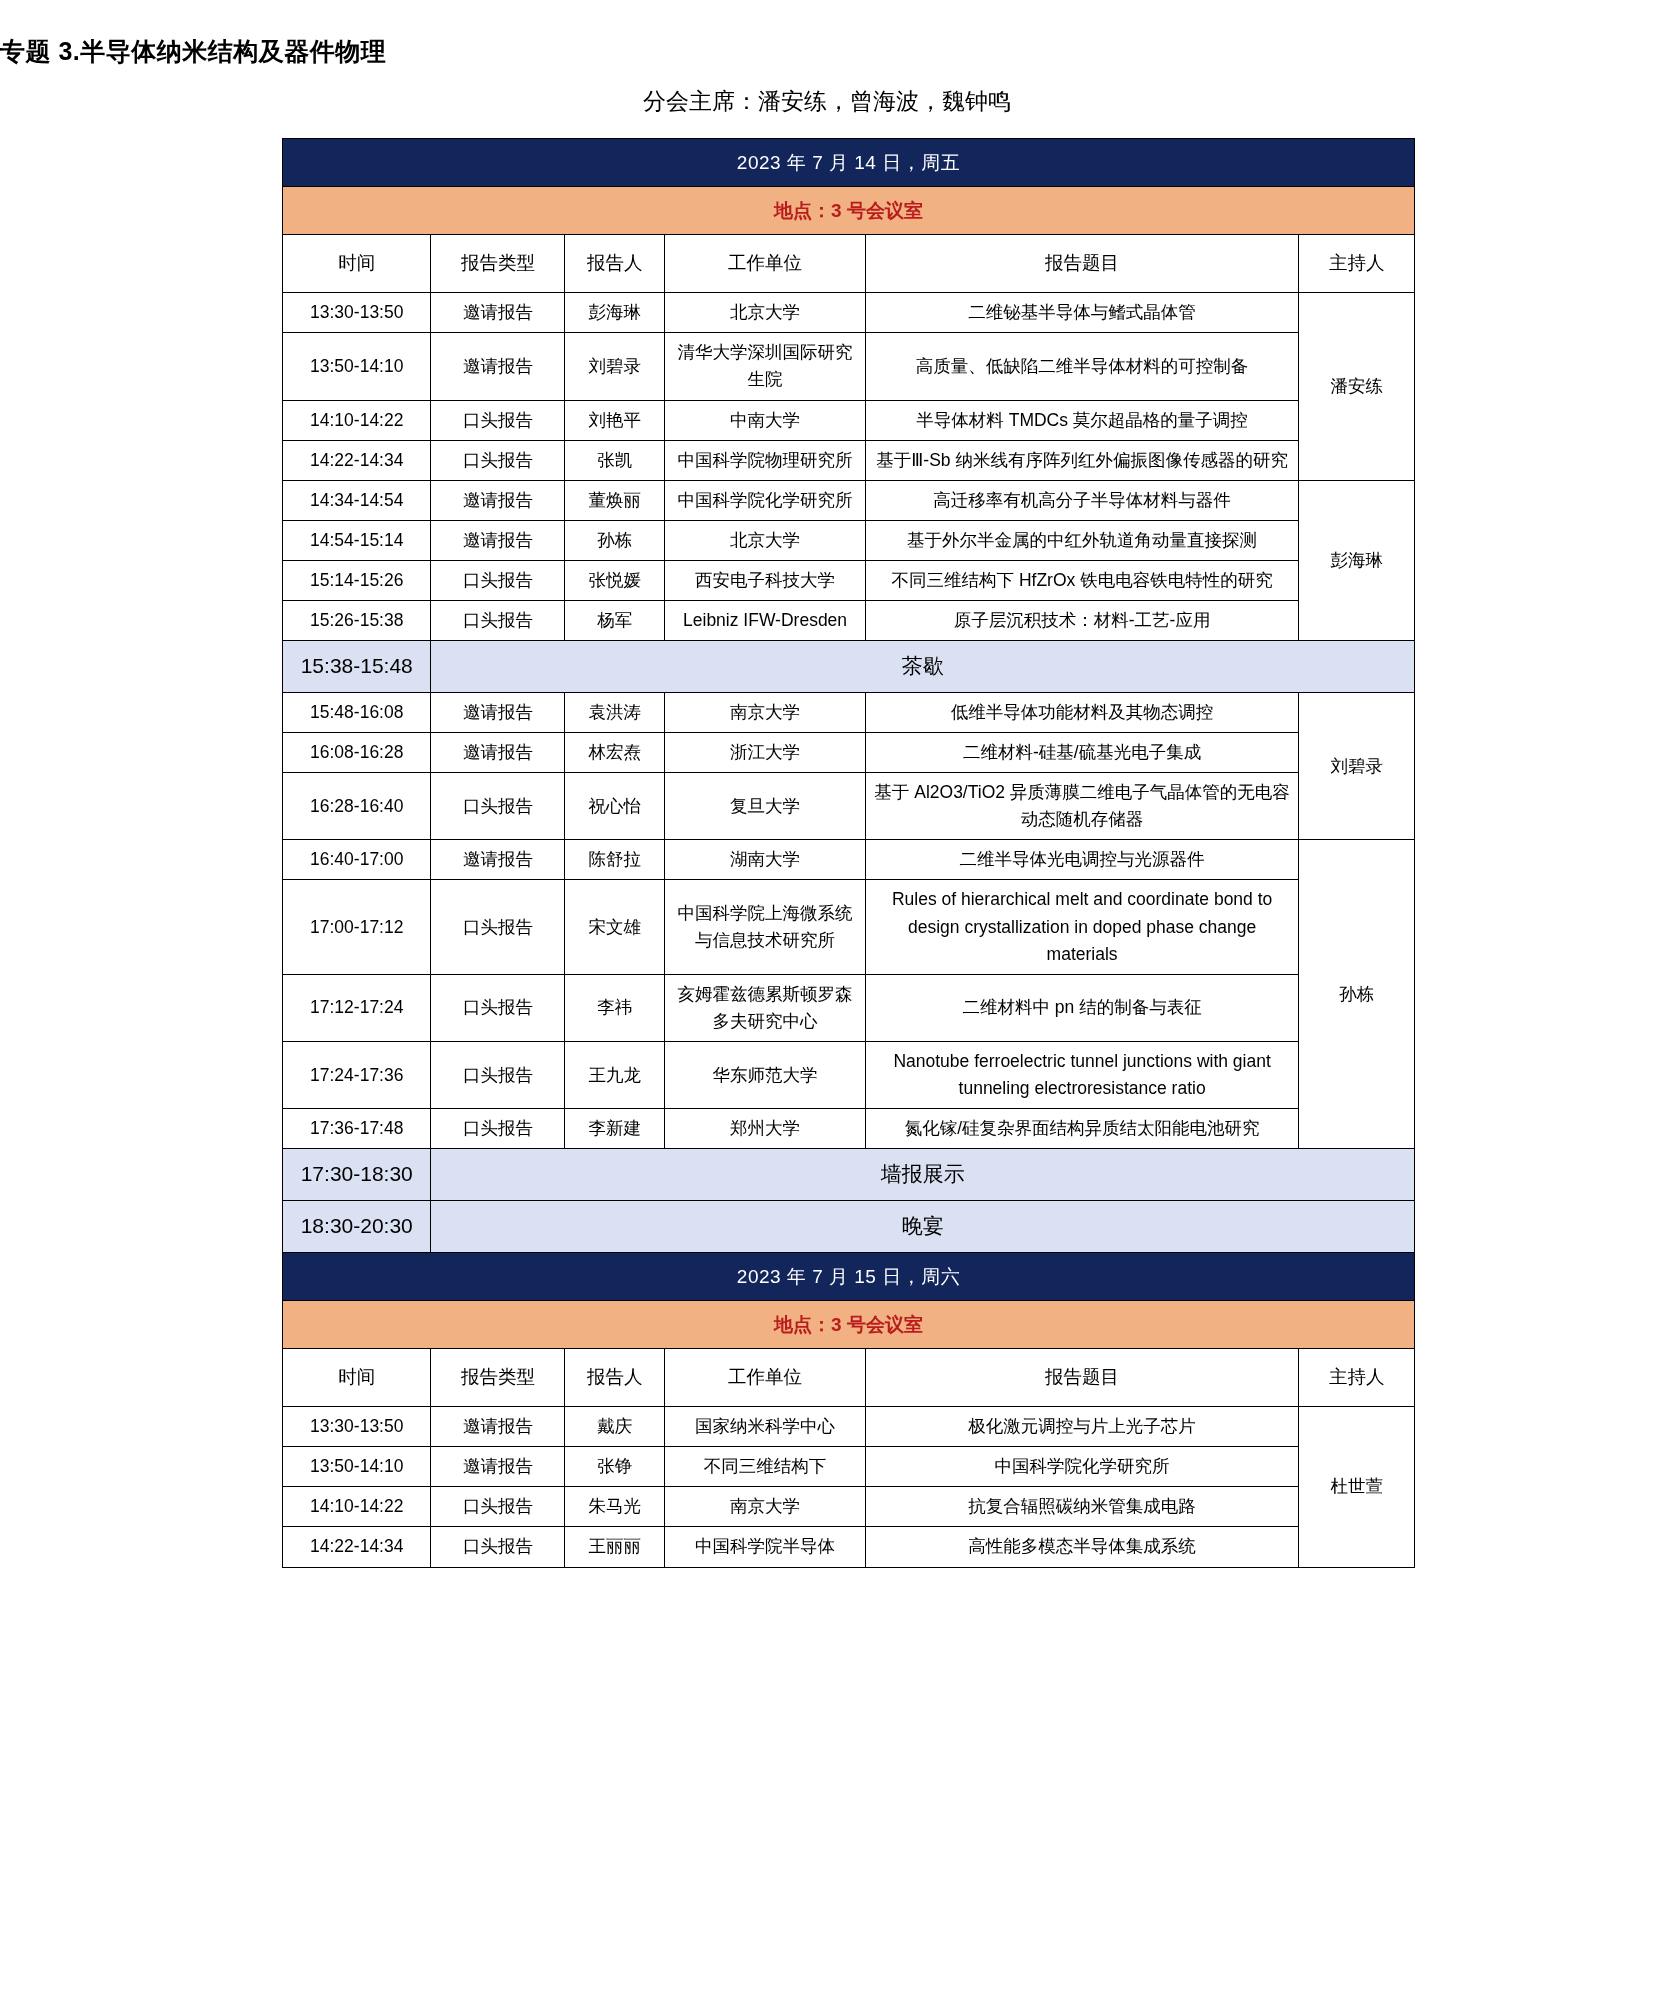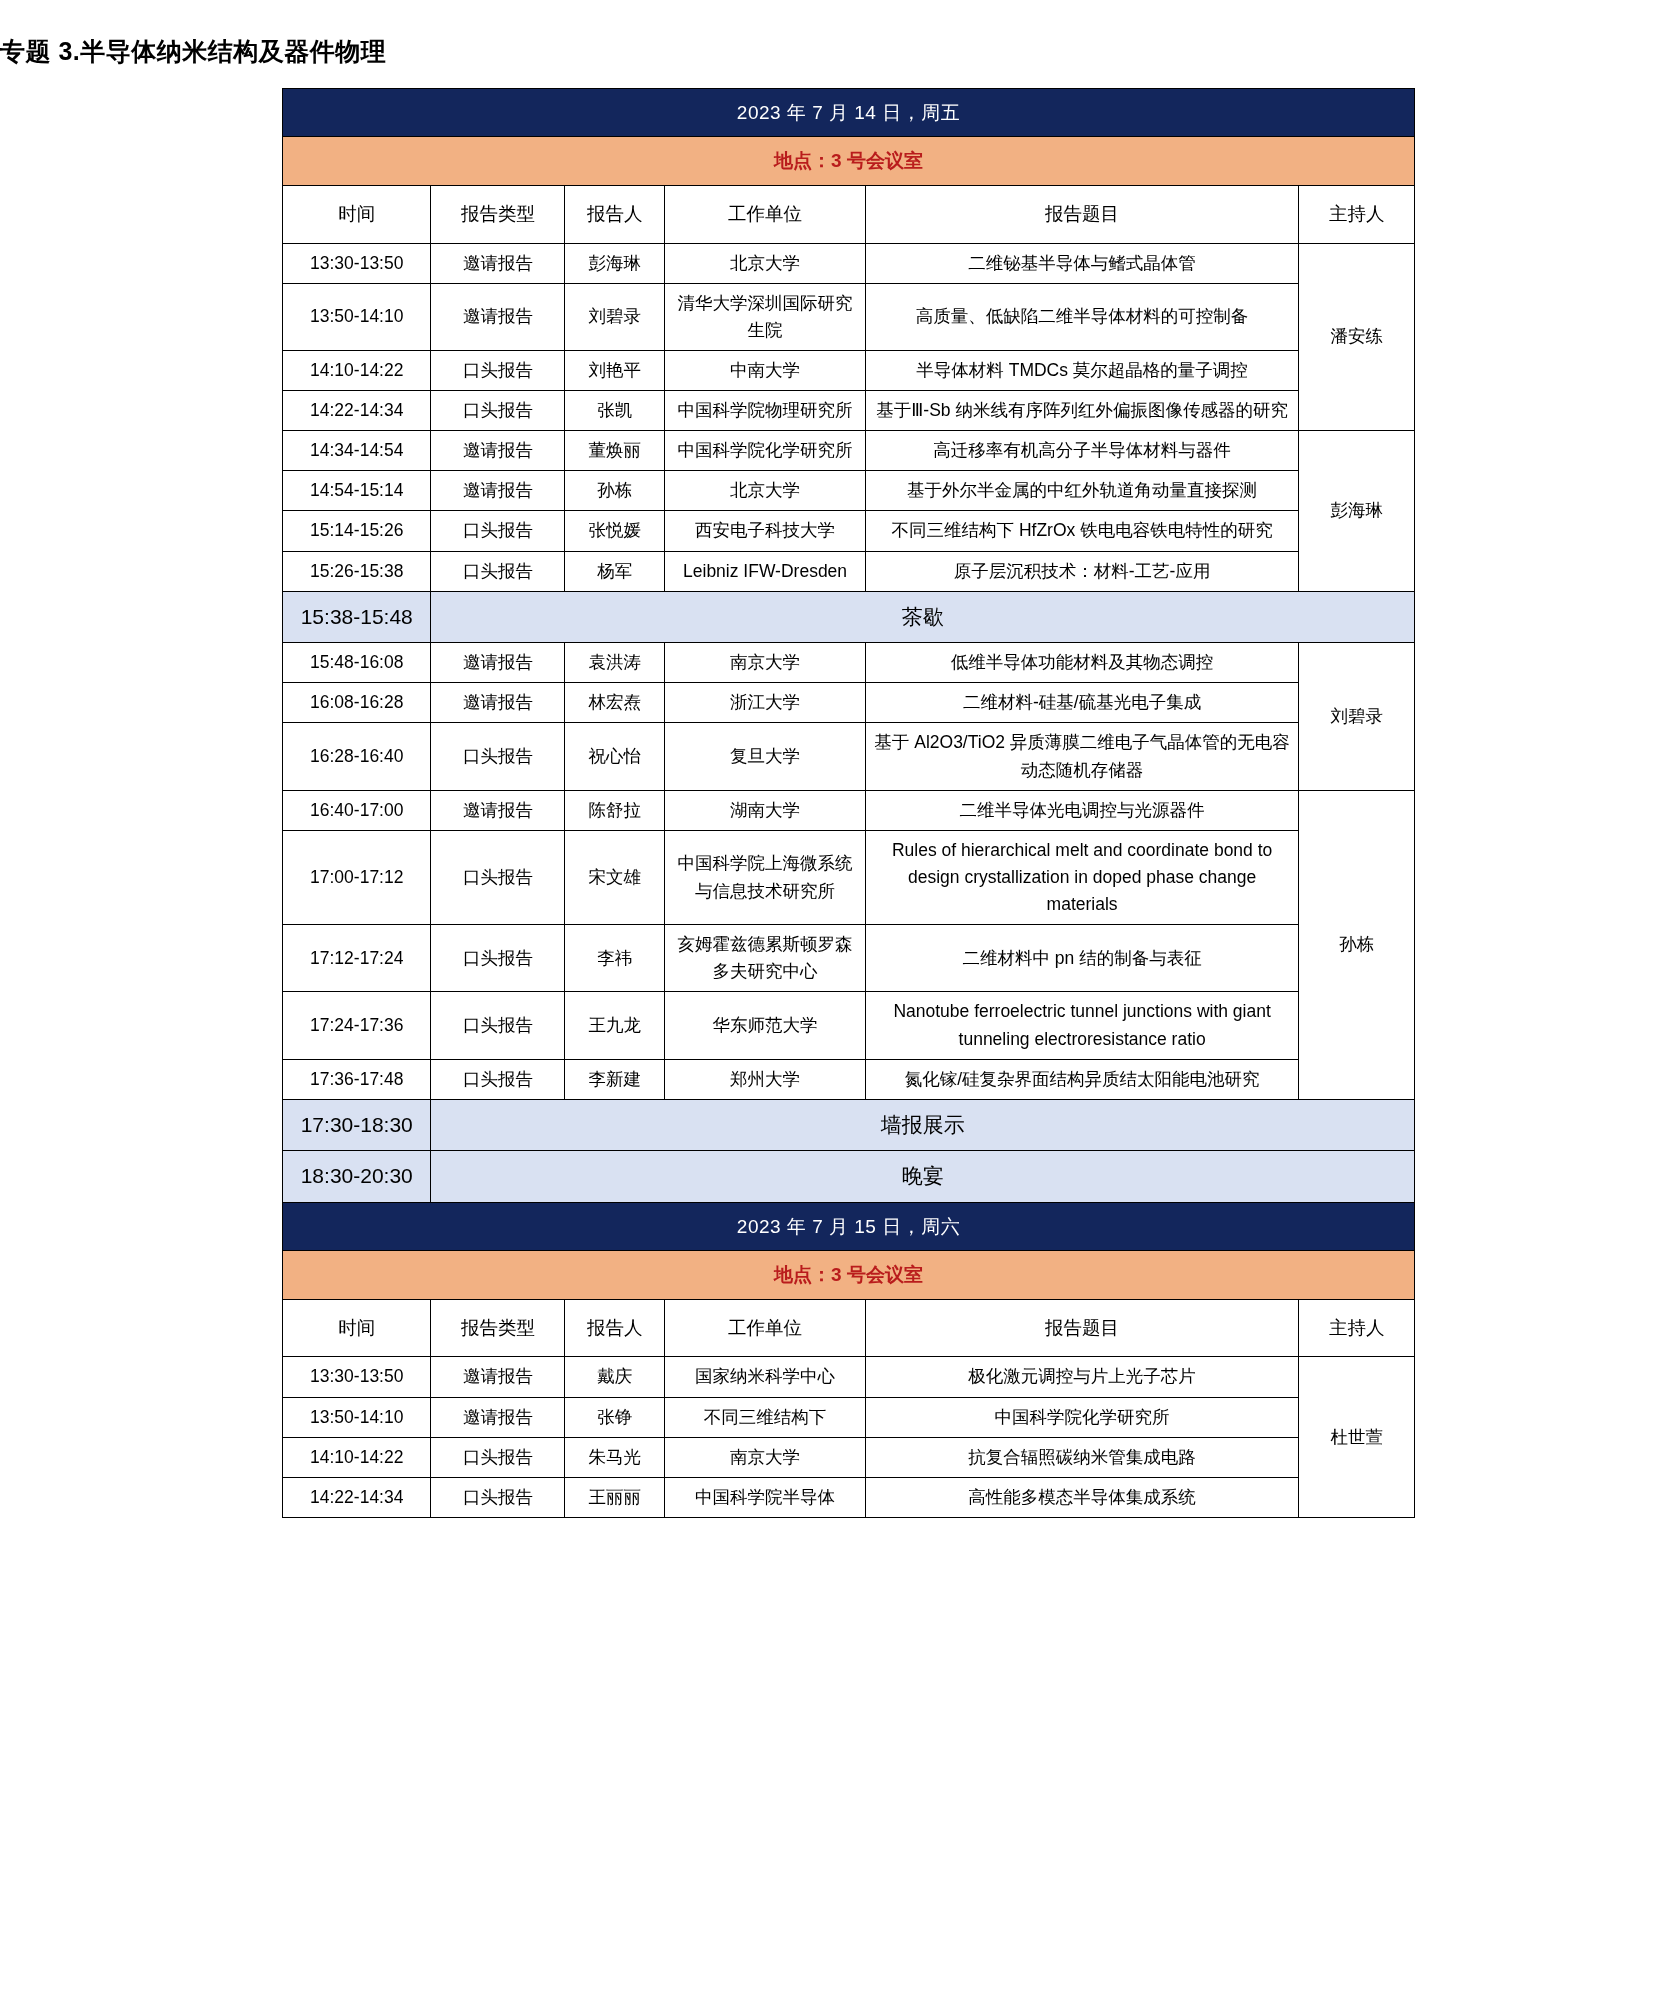--- a/index.html
+++ b/index.html
@@ -106,20 +106,21 @@
     font-size: 17px;
     line-height: 1.75;
   }
 </style>
 </head>
 <body>
 
 <div class="page">
 
   <div class="doc-title">专题 3.半导体纳米结构及器件物理</div>
+  <div class="doc-subtitle">分会主席：潘安练，曾海波，魏钟鸣</div>
 
   <div class="table-wrap">
     <table class="sched">
       <colgroup>
         <col class="c-time">
           <col class="c-type">
           <col class="c-spk">
         <col class="c-org">
           <col class="c-title">
           <col class="c-chair">

